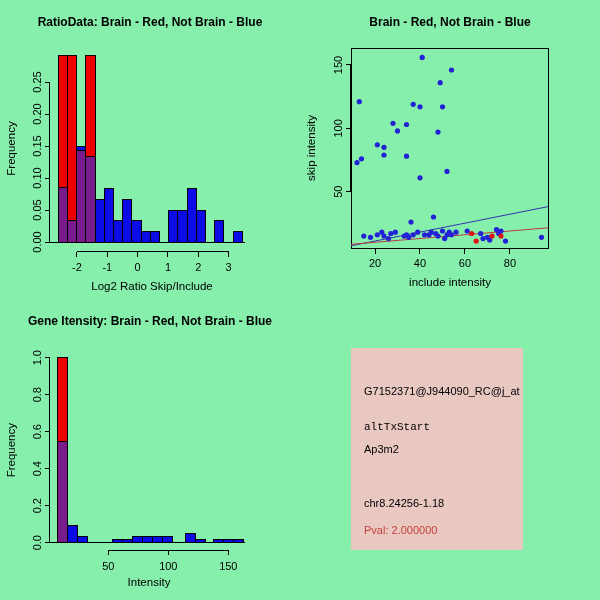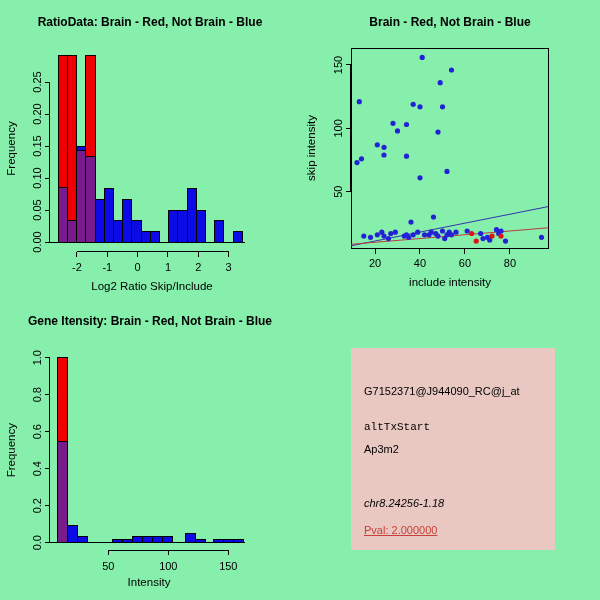--- a/index.html
+++ b/index.html
@@ -2,26 +2,26 @@
 <html><head>
 <meta charset="utf-8">
 <style>
   html,body{margin:0;padding:0;background:#fff;}
   #canvas{position:relative;width:600px;height:600px;background:#86efac;overflow:hidden;}
   svg{position:absolute;}
   svg text{font-family:"Liberation Sans","DejaVu Sans",sans-serif;fill:#000;}
   .chart-title{font-size:12px;font-weight:bold;}
   .tick-label{font-size:11px;}
   .axis-label{font-size:11.5px;}
-  .info-panel{position:absolute;left:351px;top:348px;width:204px;height:202px;}
+  .info-panel{position:absolute;left:351px;top:348px;width:172px;height:202px;}
   .info-line{position:absolute;left:13px;font:11px "Liberation Sans","DejaVu Sans",sans-serif;color:#000;white-space:pre;}
   .info-line.l1{top:37px;}
   .info-line.l2{top:73px;font-family:Liberation Mono, monospace;}
   .info-line.l3{top:95px;}
-  .info-line.l4{top:149px;font-style:italic;}
+  .info-line.l4{top:149px;}
   .info-line.l5{top:176px;}
 </style>
 </head>
 <body>
 
 <div id="canvas">
 
   <div id="chart-ratio_hist">
       <svg width="300" height="300" viewBox="0 0 300 300" style="left:0px;top:0px">
         <text class="chart-title" x="150" y="26" text-anchor="middle">RatioData: Brain - Red, Not Brain - Blue</text>
@@ -204,16 +204,16 @@
         <rect x="223.3" y="239.6" width="10.1" height="3.1" fill="#0B0BE6" stroke="#000" stroke-width="1" shape-rendering="crispEdges"></rect>
         <rect x="233.4" y="239.6" width="10.0" height="3.1" fill="#0B0BE6" stroke="#000" stroke-width="1" shape-rendering="crispEdges"></rect>
       </svg>
     </div>
 
   <div class="info-panel" style="background: rgb(233, 200, 194);">
     <div class="info-line l1">G7152371@J944090_RC@j_at</div>
     <div class="info-line l2">altTxStart</div>
     <div class="info-line l3">Ap3m2</div>
     <div class="info-line l4">chr8.24256-1.18</div>
-    <div class="info-line l5" style="color: rgb(197, 64, 58); text-decoration: underline;">Pval: 2.000000</div>
+    <div class="info-line l5" style="color: rgb(197, 64, 58);">Pval: 2.000000</div>
   </div>
 
 </div>
 
 </body></html>

